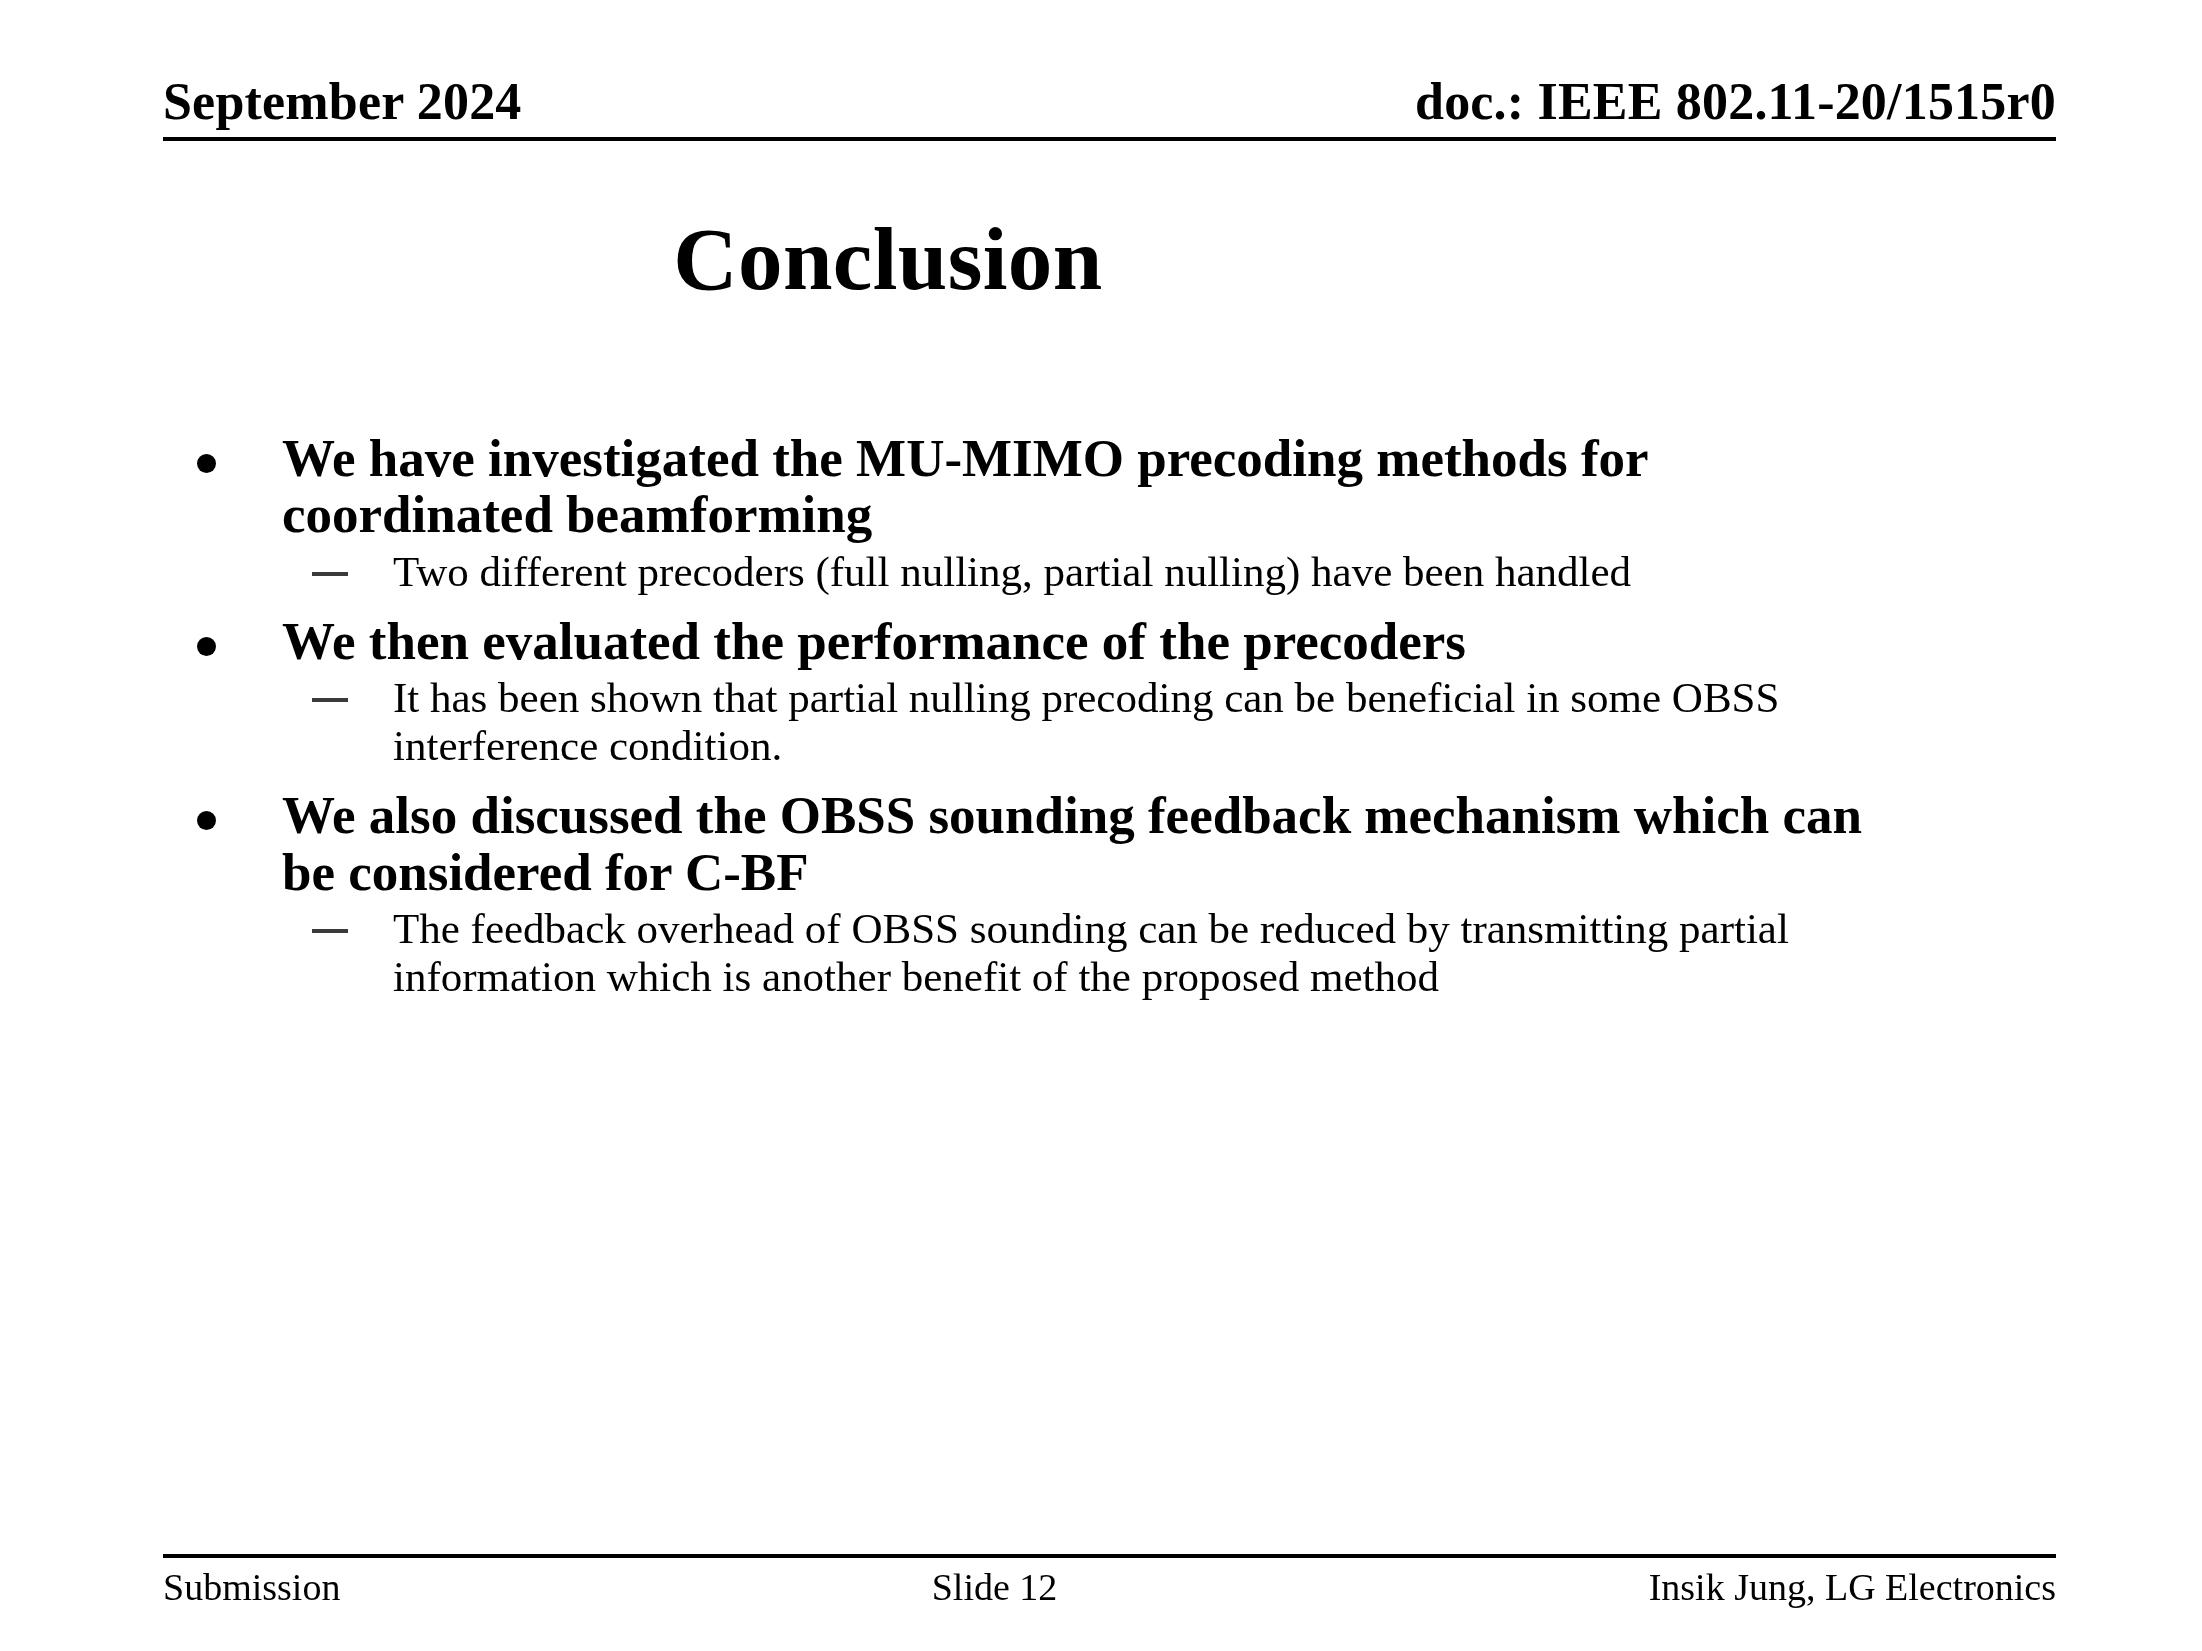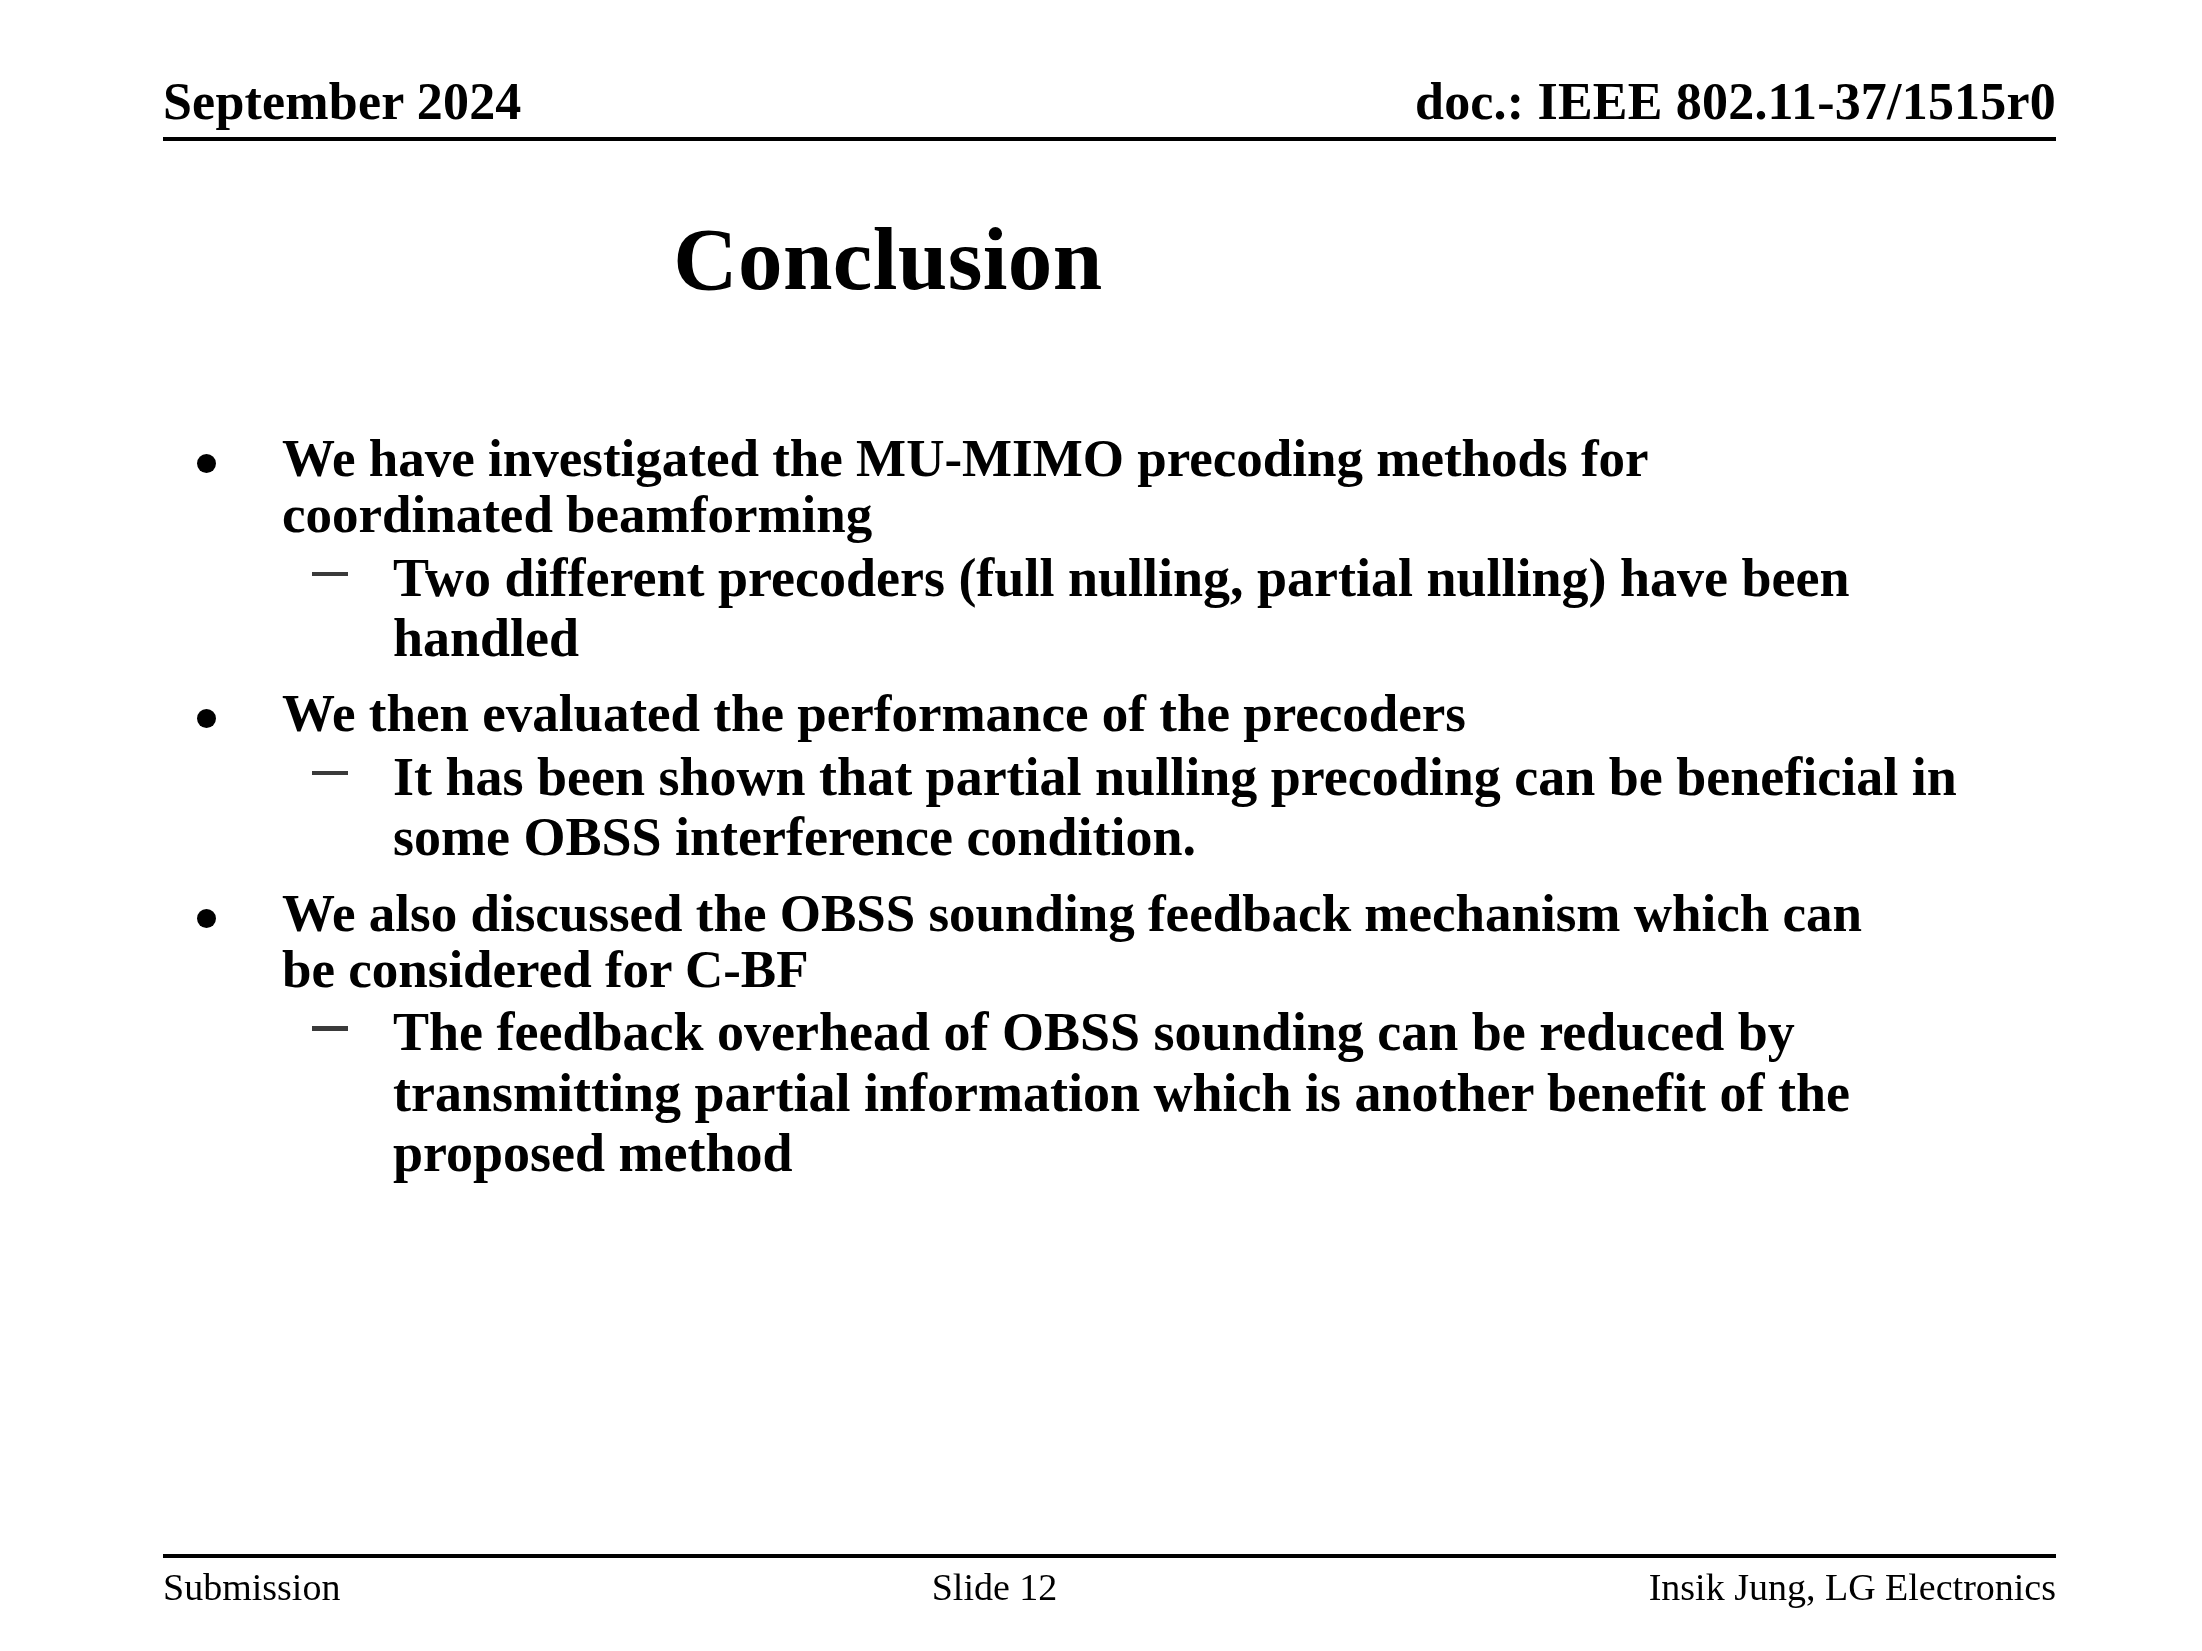--- a/index.html
+++ b/index.html
@@ -89,22 +89,22 @@
     width: 19px;
     height: 19px;
     background: #000000;
     border-radius: 50%;
   }
 
   
   .bullet-l2 {
     position: relative;
     padding-left: 206px;
-    font-size: 54px;
-    font-weight: bold;
+    font-size: 43px;
+    font-weight: normal;
     line-height: 1.12;
     margin-top: 4px;
     margin-bottom: 17px;
     max-width: 1790px;
   }
 
   .bullet-l2 .marker-dash {
     position: absolute;
     left: 125px;
     top: 24px;
@@ -152,21 +152,21 @@
     white-space: nowrap;
   }
 </style>
 </head>
 <body>
 
 <div class="slide">
 
   <div class="slide-header">
     <div class="header-date">September 2024</div>
-    <div class="header-doc">doc.: IEEE 802.11-37/1515r0</div>
+    <div class="header-doc">doc.: IEEE 802.11-20/1515r0</div>
   </div>
 
   <div class="slide-title">Conclusion</div>
 
   <div class="slide-body">
 
     <div class="bullet-group">
       <div class="bullet-l1">
         <span class="marker-dot"></span>
         <span class="bullet-text">We have investigated the MU-MIMO precoding methods for coordinated beamforming</span>

